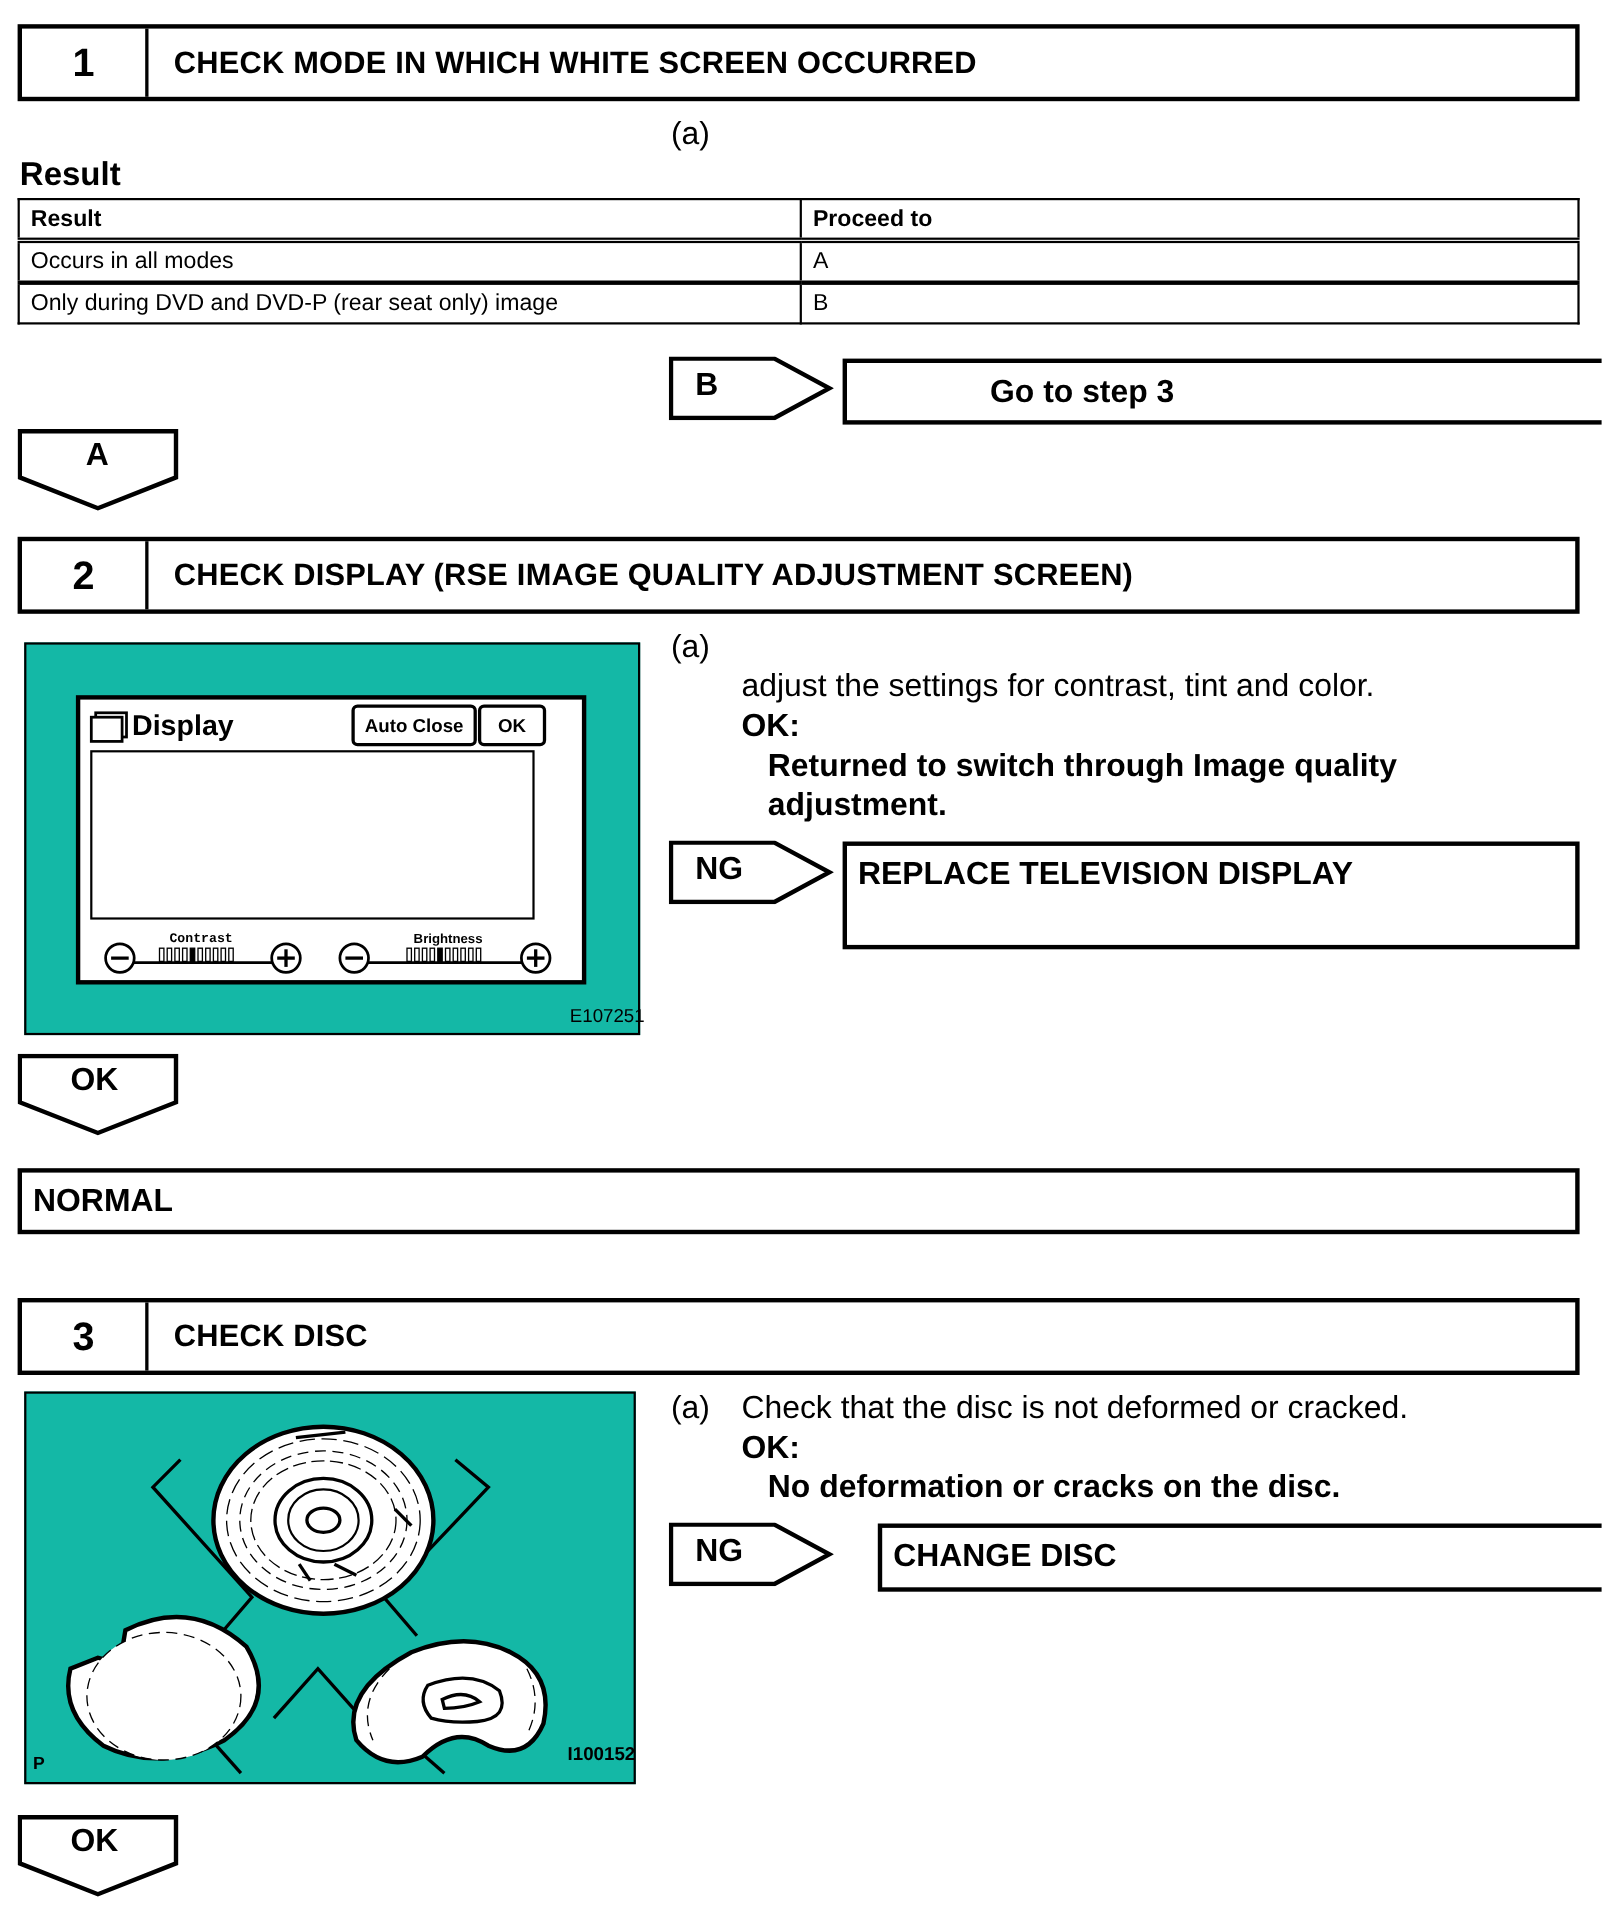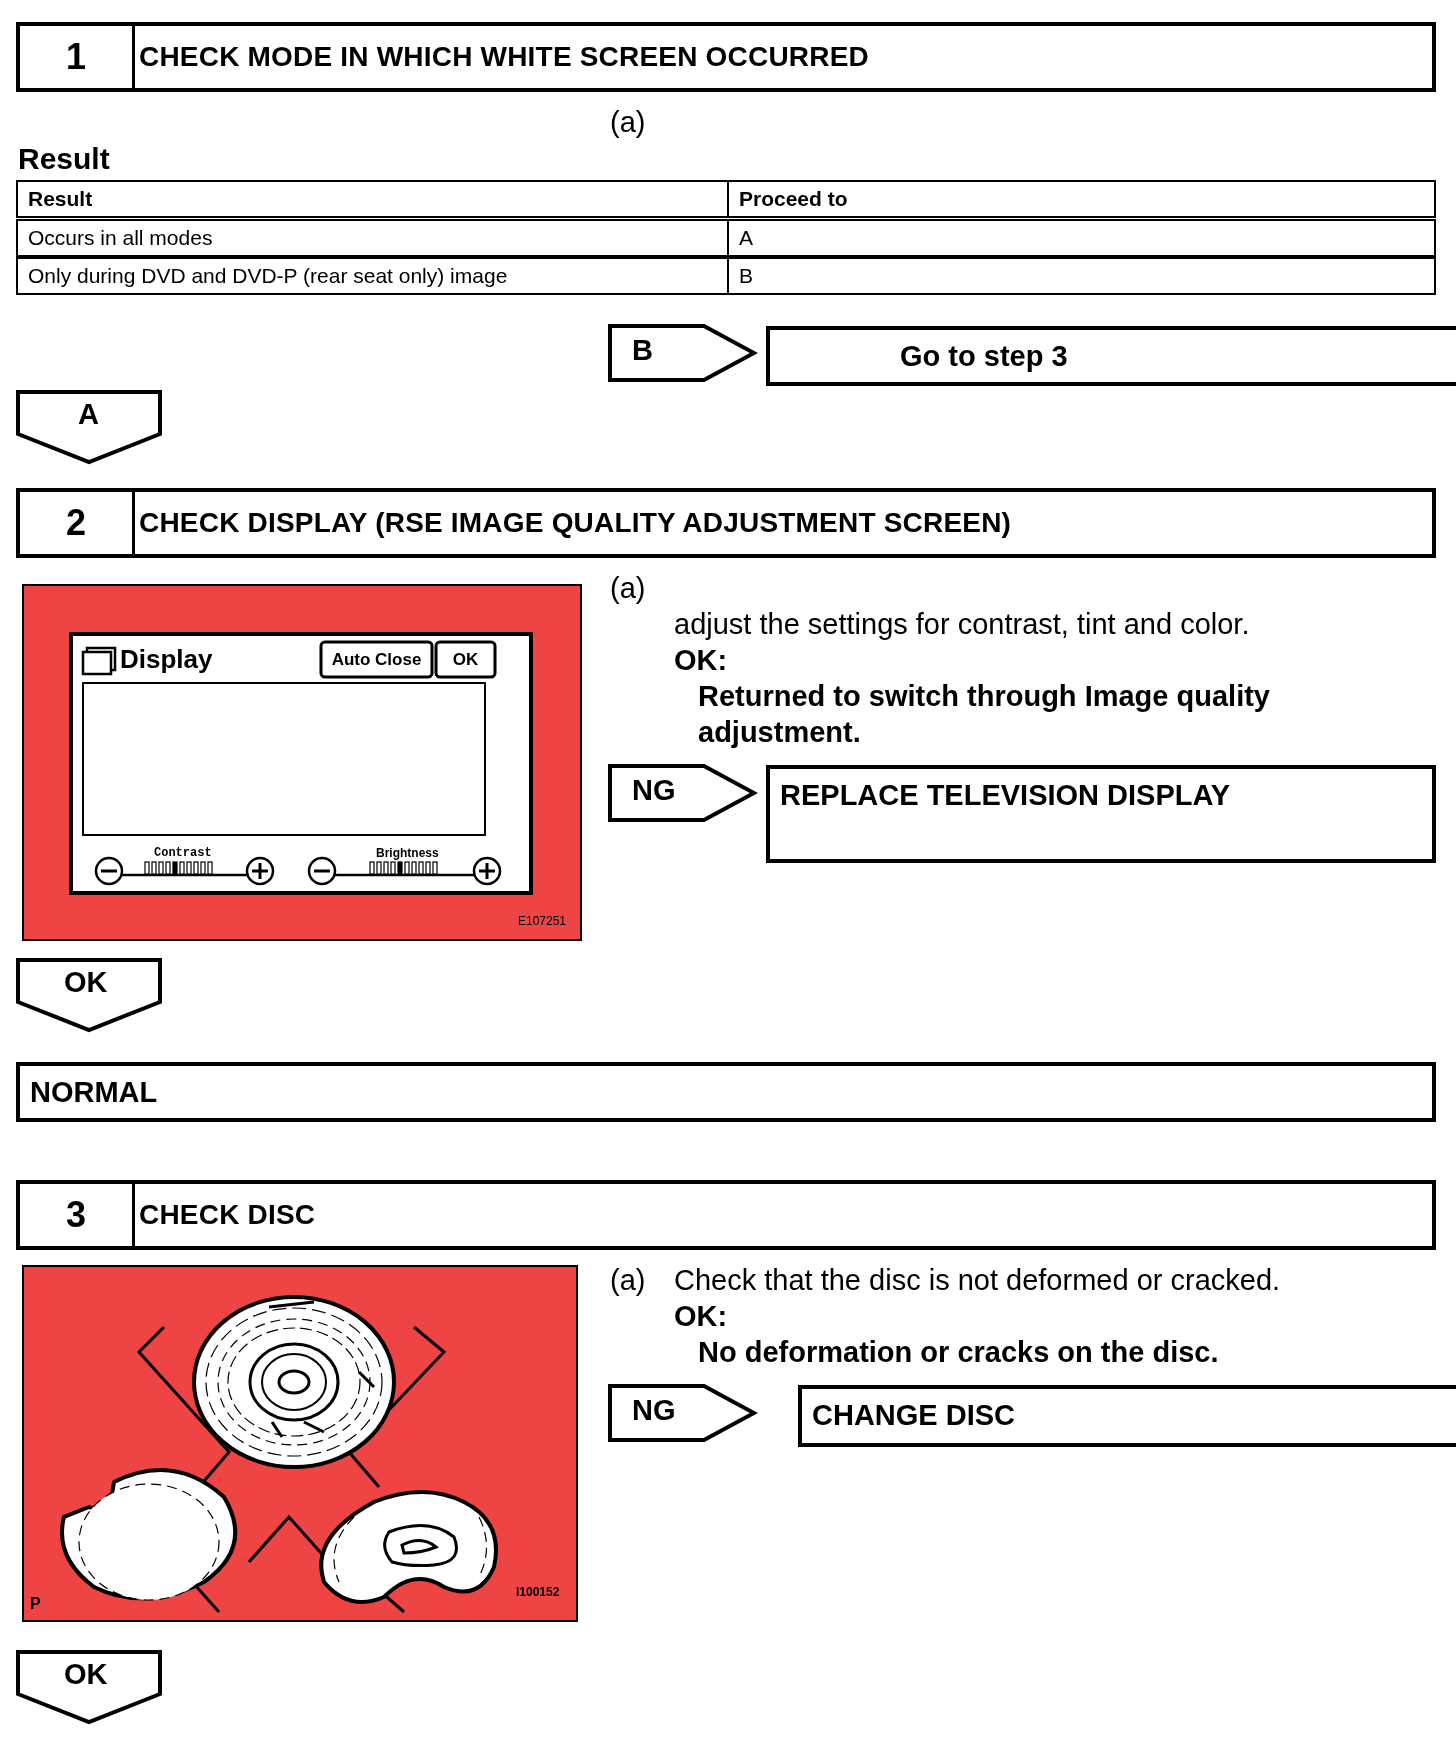--- a/index.html
+++ b/index.html
@@ -2,35 +2,35 @@
 <html><head>
 <meta charset="utf-8">
 <style>
   html, body { margin: 0; padding: 0; background: #ffffff; }
   body { width: 1456px; height: 1748px; position: relative; overflow: hidden;
          font-family: "Liberation Sans", sans-serif; color: #000; }
   .abs { position: absolute; }
   .step-box { position: absolute; left: 16px; width: 1420px; border: 4px solid #000; box-sizing: border-box; display: flex; }
   .step-num { width: 112px; border-right: 3px solid #000; display: flex; align-items: center; justify-content: center;
               font-weight: bold; font-size: 36px; }
-  .step-title { flex: 1; display: flex; align-items: center; padding-left: 4px; font-weight: bold; font-size: 28px; letter-spacing: 0.2px; }
+  .step-title { flex: 1; display: flex; align-items: center; padding-left: 23px; font-weight: bold; font-size: 28px; letter-spacing: 0.2px; }
   .para { position: absolute; font-size: 29px; line-height: 36px; }
   .para .lbl { position: absolute; left: 0; }
   .para .txt { position: absolute; left: 64px; white-space: nowrap; }
   .bold { font-weight: bold; }
   table.result { position: absolute; left: 16px; top: 180px; width: 1420px; border-collapse: collapse; font-size: 21px; }
   table.result td, table.result th { border: 2px solid #000; height: 34px; padding: 0 10px; text-align: left; }
   table.result th { font-weight: bold; border-bottom: 5px double #000; }
   table.result tr.r1 td { border-bottom: 4px solid #000; }
   .outbox { position: absolute; border: 4px solid #000; box-sizing: border-box; font-weight: bold; font-size: 29px; }
   .flag { position: absolute; }
   .flag svg { position: absolute; left: 0; top: 0; }
   .flag span { position: absolute; font-weight: bold; font-size: 29px; }
-  .figure { position: absolute; border: 2px solid #000; box-sizing: border-box; background: #ef4444; }
-  .fig-id { position: absolute; font-size: 12px; }
+  .figure { position: absolute; border: 2px solid #000; box-sizing: border-box; background: #14b8a6; }
+  .fig-id { position: absolute; font-size: 17px; }
 </style>
 </head>
 <body>
 
 <div class="step-box" style="top:22px; height:70px;">
   <div class="step-num">1</div>
   <div class="step-title">CHECK MODE IN WHICH WHITE SCREEN OCCURRED</div>
 </div>
 
 <div class="para" style="left:610px; top:104px; width:830px; height:40px;">

